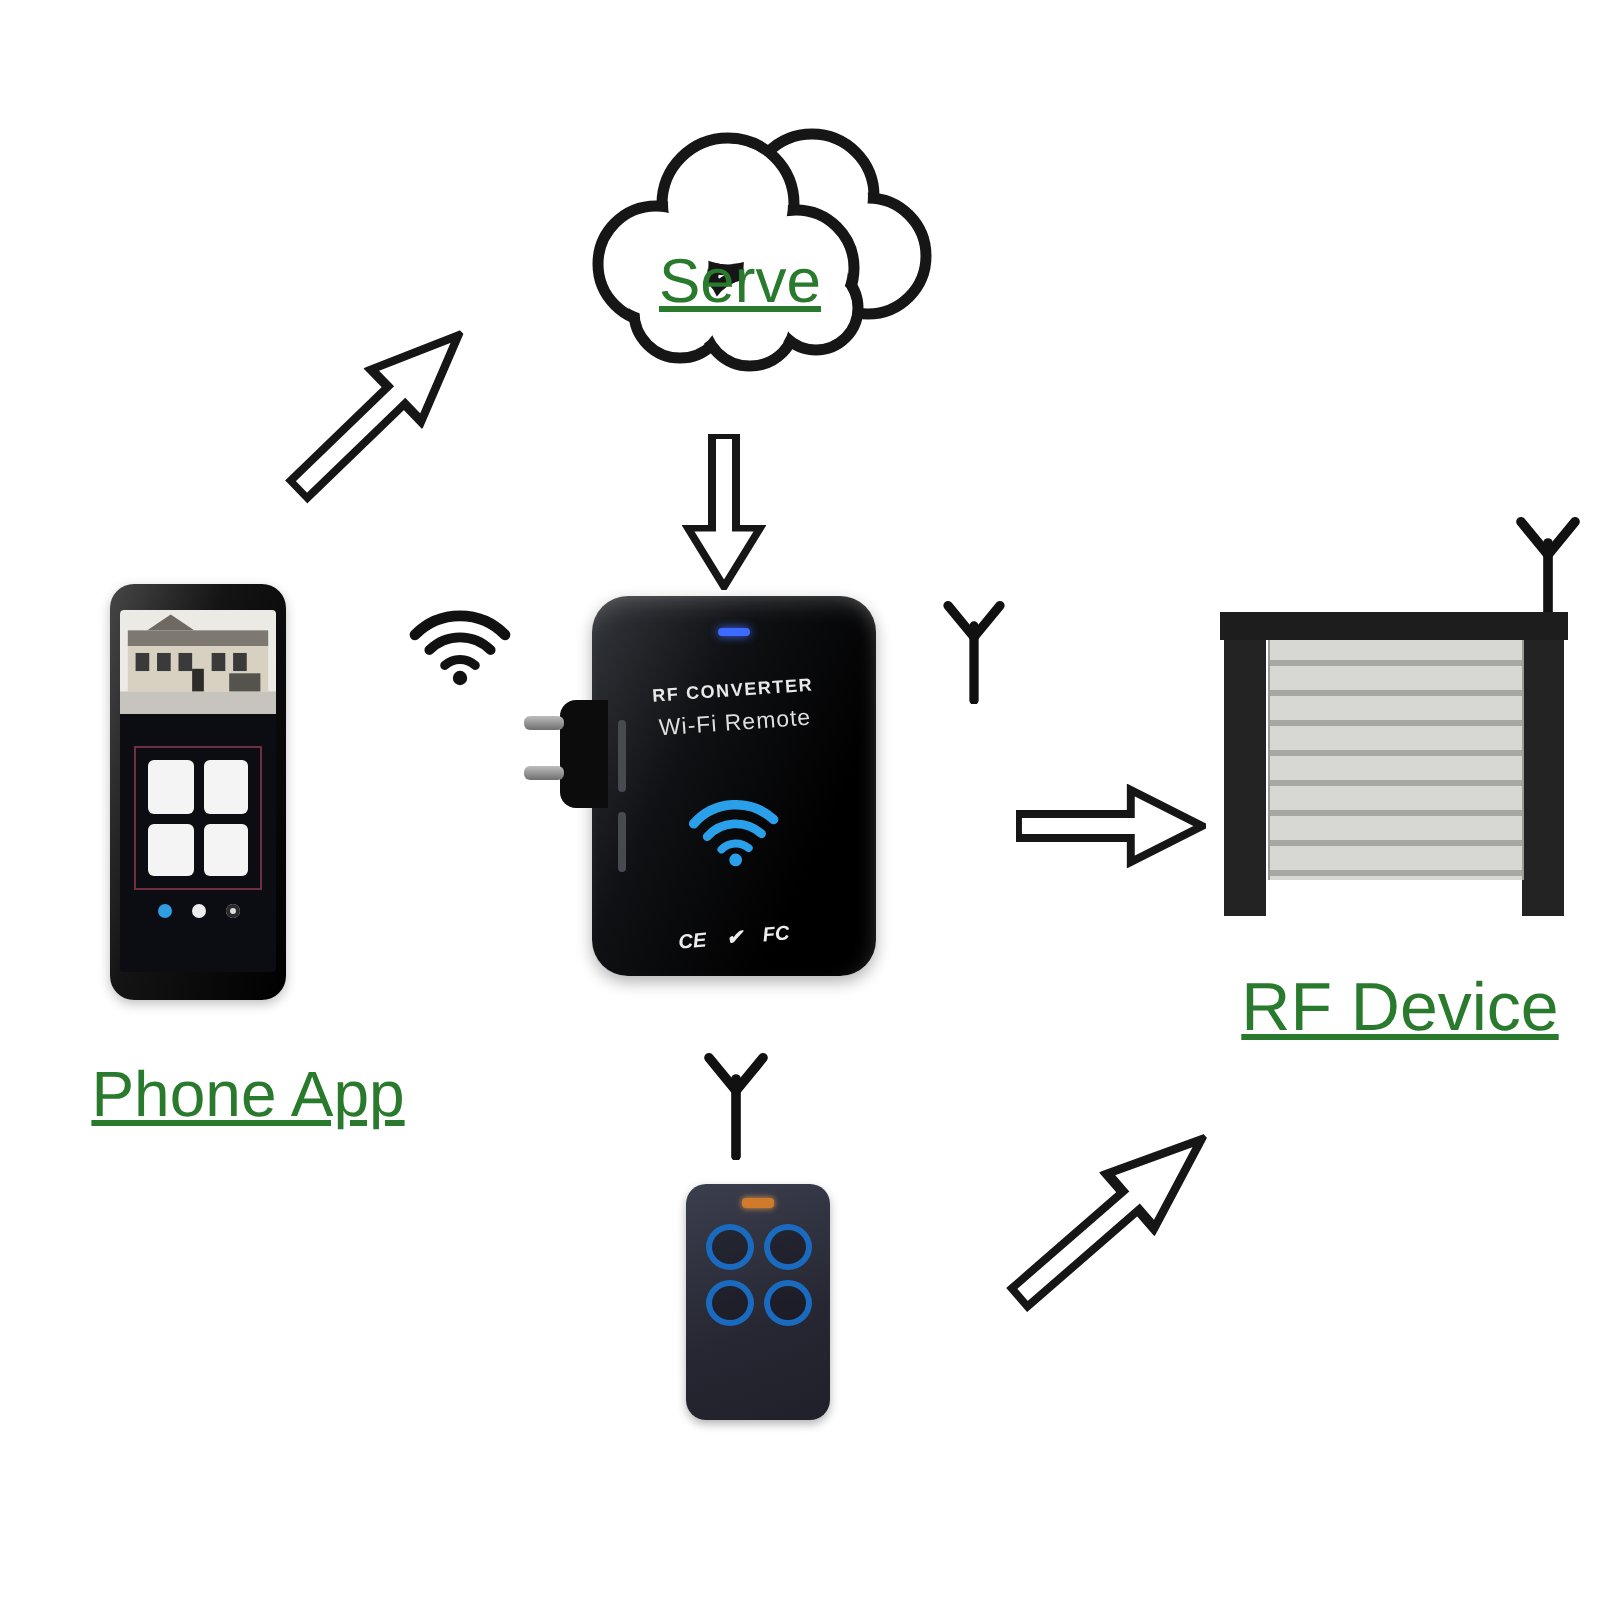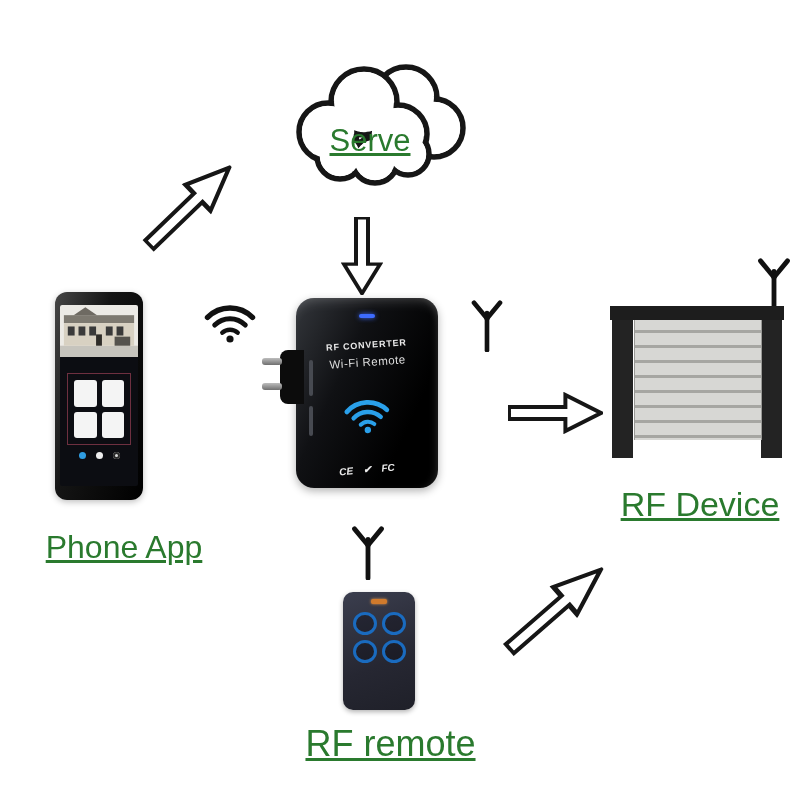--- a/index.html
+++ b/index.html
@@ -255,15 +255,14 @@
 
   <div class="abs remote">
     <div class="remote-led"></div>
     <div class="remote-btns">
       <div class="remote-btn"></div>
       <div class="remote-btn"></div>
       <div class="remote-btn"></div>
       <div class="remote-btn"></div>
     </div>
   </div>
-  <div class="abs green-label rfremote-label">RF remote</div>
 
 </div>
 
 </body></html>

